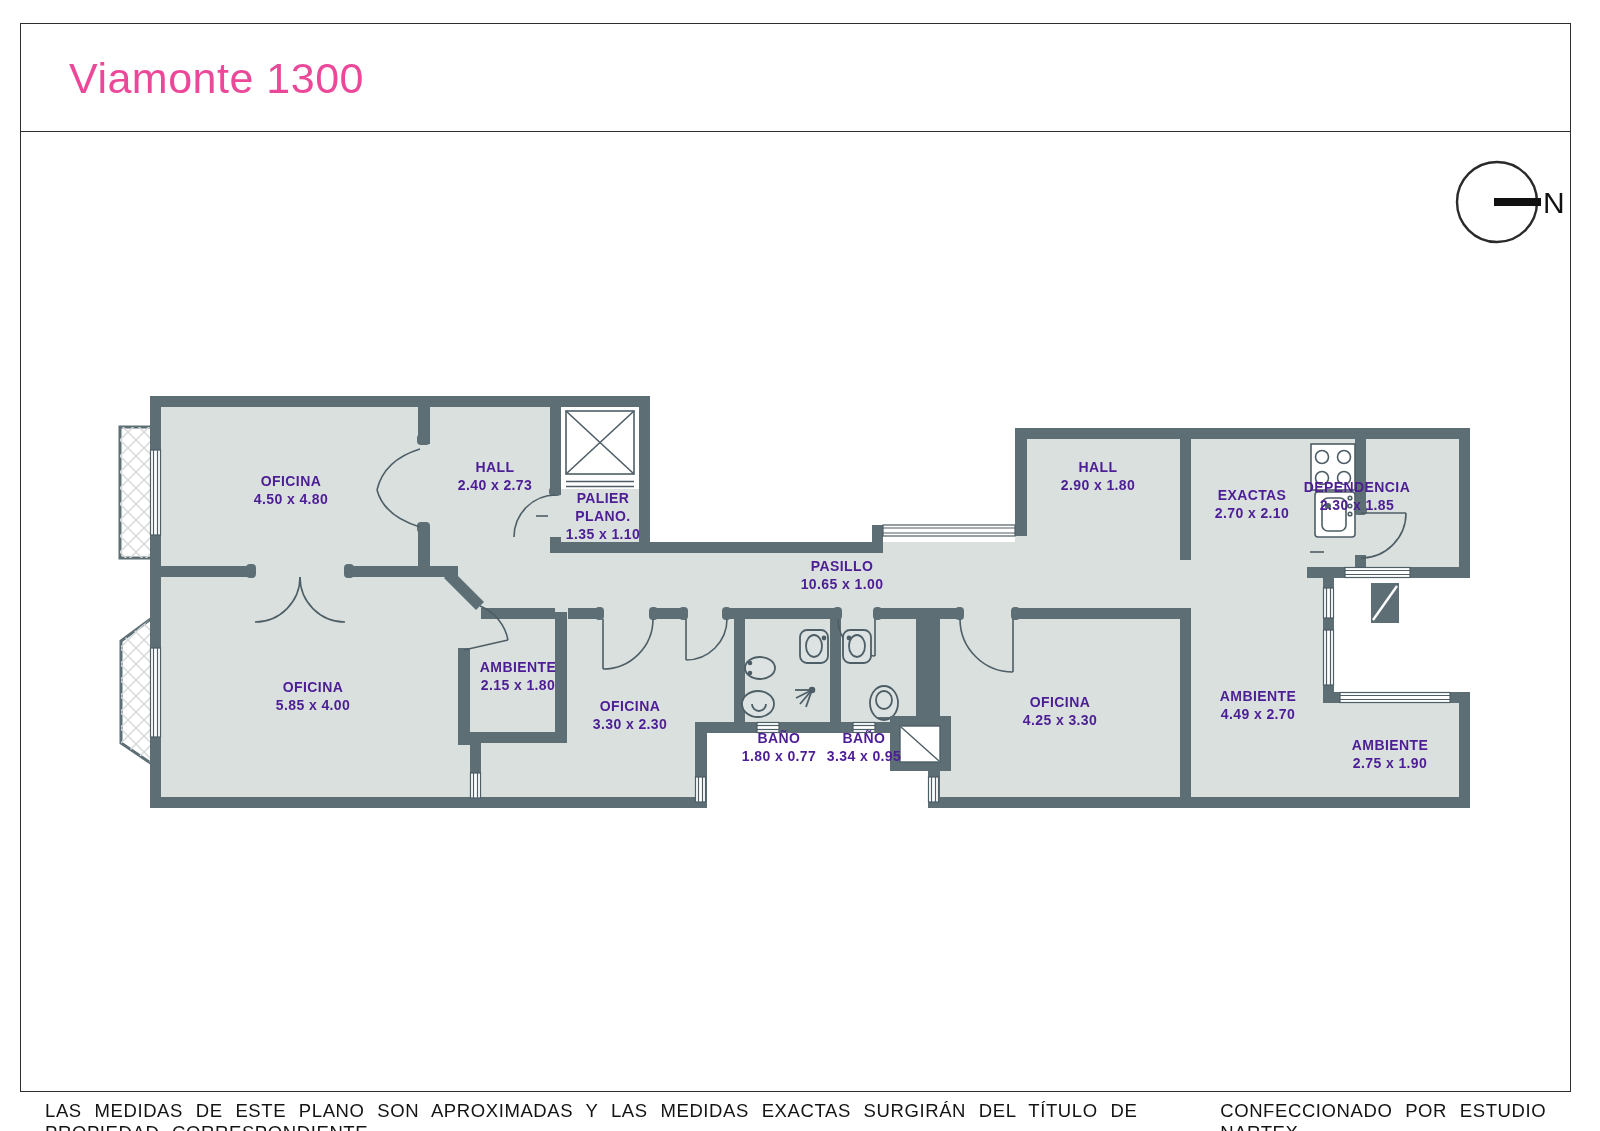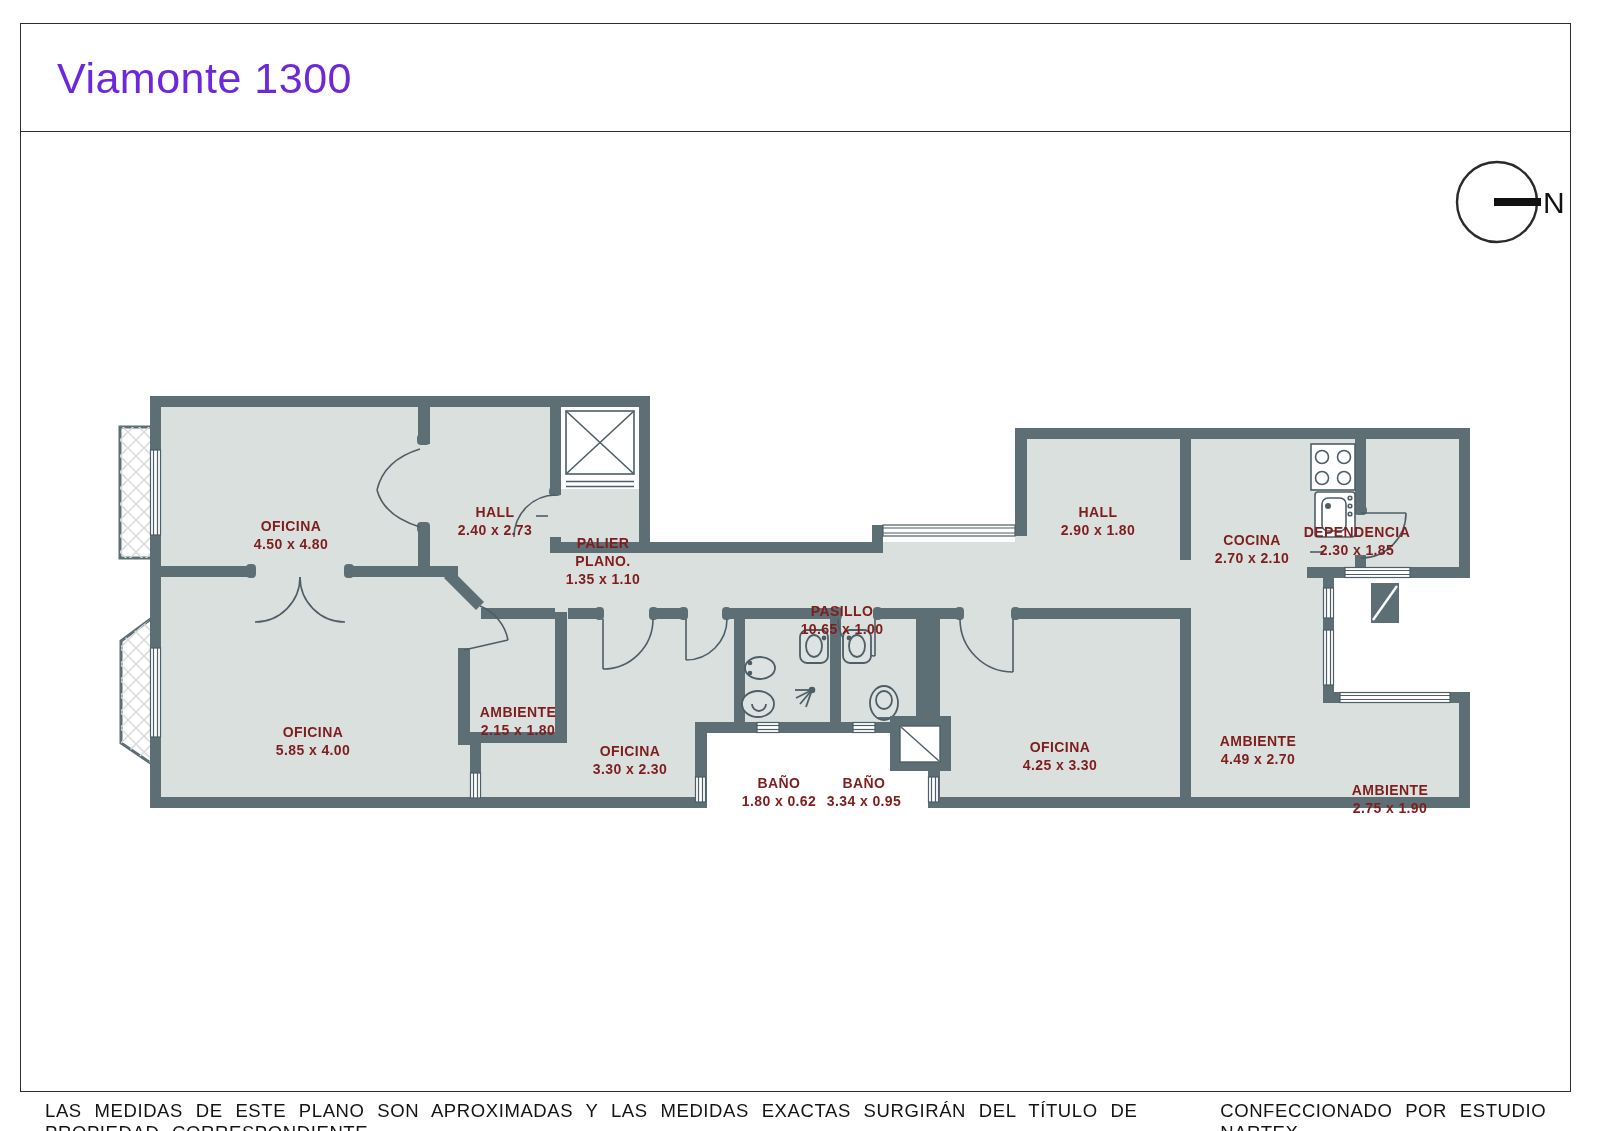--- a/index.html
+++ b/index.html
@@ -2,26 +2,26 @@
 <html><head>
 <meta charset="utf-8">
 <style>
   html,body{margin:0;padding:0;background:#ffffff;}
   .page{position:relative;width:1600px;height:1131px;background:#fff;overflow:hidden;
         font-family:"Liberation Sans",sans-serif;}
   .frame{position:absolute;left:20px;top:23px;width:1551px;height:1069px;
          border:1.6px solid #2e2e2e;box-sizing:border-box;}
   .titlebar{position:absolute;left:0;top:0;width:100%;height:108px;
             border-bottom:1.6px solid #2e2e2e;box-sizing:border-box;}
-  .title{position:absolute;left:36px;top:30px;font-size:43px;font-weight:400;
-         color:#6d28d9;letter-spacing:0.5px;}
+  .title{position:absolute;left:48px;top:30px;font-size:43px;font-weight:400;
+         color:#ec4899;letter-spacing:0.5px;}
   .plan-svg{position:absolute;left:0;top:0;width:1600px;height:1131px;}
   .room-label{position:absolute;transform:translate(-50%,-50%);text-align:center;
-              color:#7f1d1d;font-size:14px;font-weight:700;letter-spacing:0.4px;
-              line-height:1.28;white-space:nowrap;margin-top:45px;}
+              color:#4c1d95;font-size:14px;font-weight:700;letter-spacing:0.4px;
+              line-height:1.28;white-space:nowrap;}
   .room-label span{display:block;}
   .footer{position:absolute;left:0;top:1100px;width:1600px;display:flex;
           justify-content:space-between;font-size:18.5px;color:#141414;
           letter-spacing:0.6px;word-spacing:7px;}
   .footer .disclaimer{margin-left:45px;}
   .footer .credit{margin-right:38px;}
 </style>
 </head>
 <body>
 
@@ -331,36 +331,36 @@
     <div class="room-label" style="left:518px;top:677px">
         <span>AMBIENTE</span>
         <span>2.15 x 1.80</span>
       </div>
     <div class="room-label" style="left:630px;top:716px">
         <span>OFICINA</span>
         <span>3.30 x 2.30</span>
       </div>
     <div class="room-label" style="left:779px;top:748px">
         <span>BAÑO</span>
-        <span>1.80 x 0.62</span>
+        <span>1.80 x 0.77</span>
       </div>
     <div class="room-label" style="left:864px;top:748px">
         <span>BAÑO</span>
         <span>3.34 x 0.95</span>
       </div>
     <div class="room-label" style="left:842px;top:576px">
         <span>PASILLO</span>
         <span>10.65 x 1.00</span>
       </div>
     <div class="room-label" style="left:1098px;top:477px">
         <span>HALL</span>
         <span>2.90 x 1.80</span>
       </div>
     <div class="room-label" style="left:1252px;top:505px">
-        <span>COCINA</span>
+        <span>EXACTAS</span>
         <span>2.70 x 2.10</span>
       </div>
     <div class="room-label" style="left:1357px;top:497px">
         <span>DEPENDENCIA</span>
         <span>2.30 x 1.85</span>
       </div>
     <div class="room-label" style="left:1060px;top:712px">
         <span>OFICINA</span>
         <span>4.25 x 3.30</span>
       </div>

